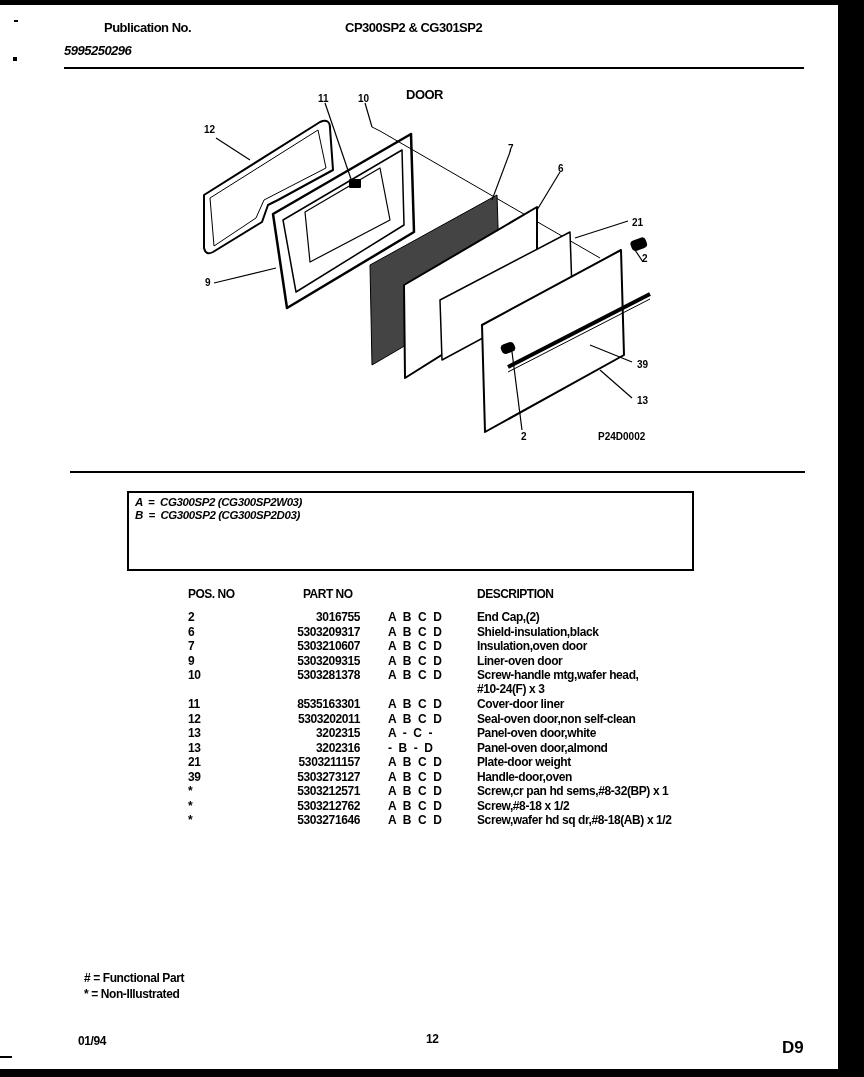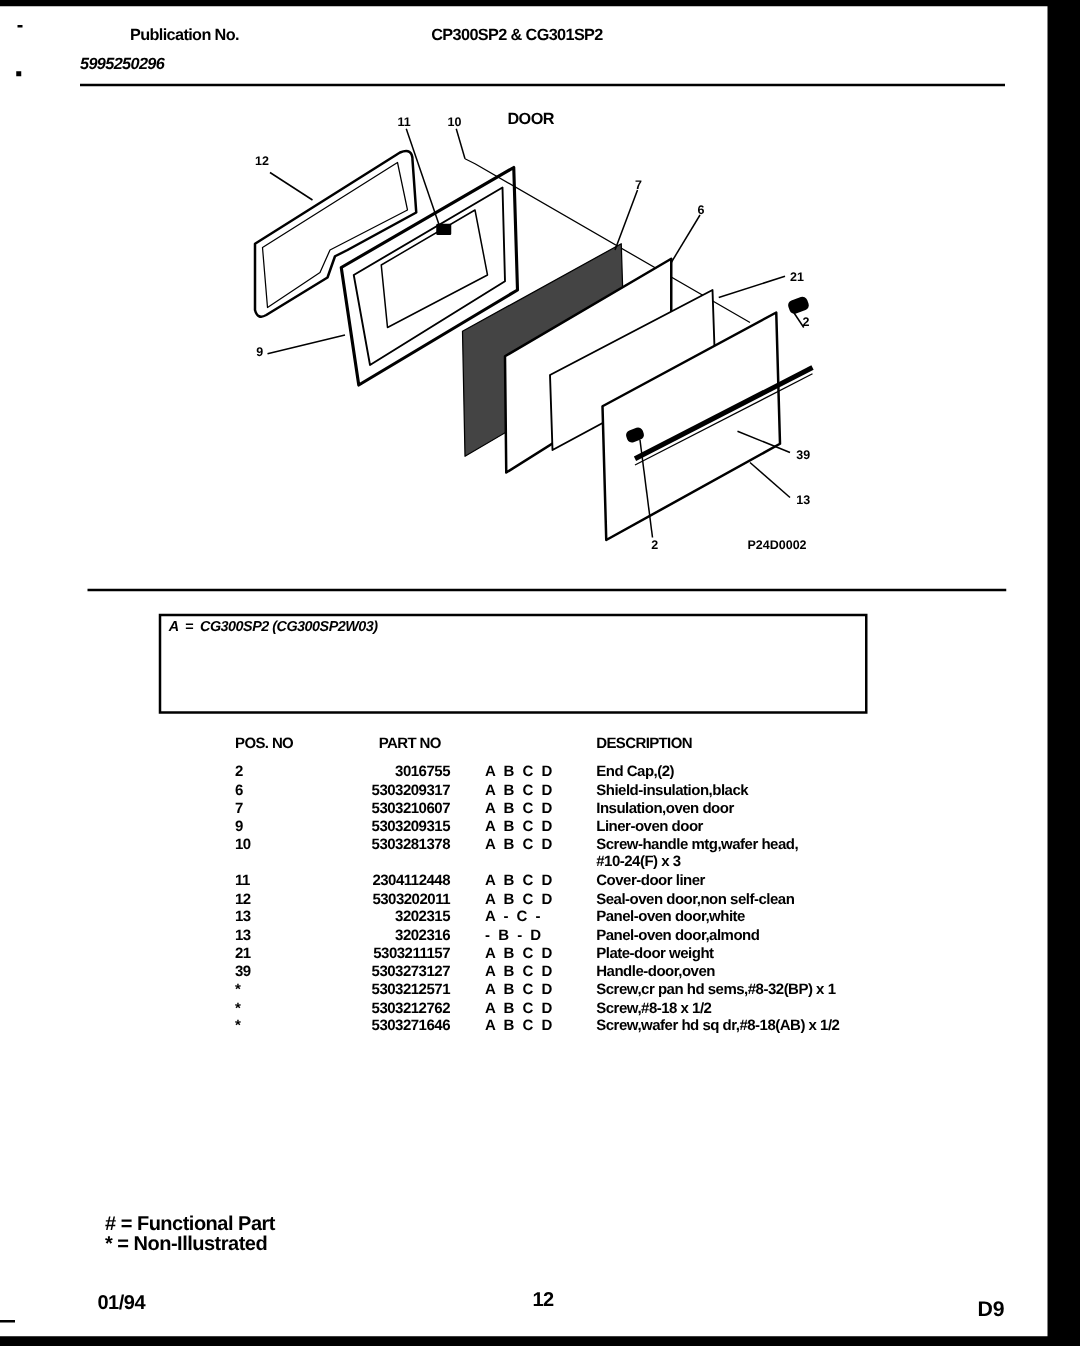--- a/index.html
+++ b/index.html
@@ -19,21 +19,21 @@
   .col-head { font-size:12px; font-weight:bold; letter-spacing:-0.5px; }
   .parts { left:0; top:610px; width:864px; }
   .prow { position:relative; height:14.5px; font-size:12px; font-weight:bold; letter-spacing:-0.4px; }
   .prow.tall { height:29px; }
   .prow span { position:absolute; top:0; white-space:nowrap; }
   .c-pos { left:188px; }
   .c-part { right:504px; text-align:right; }
   .c-app { left:388px; word-spacing:4px; }
   .c-desc { left:477px; line-height:14px; }
   .callout { font-size:10px; font-weight:bold; }
-  .foot { font-size:16px; font-weight:bold; letter-spacing:-0.4px;text-align:right; }
+  .foot { font-size:12px; font-weight:bold; letter-spacing:-0.4px;text-align:right; }
   .tick { background:#000; }
 </style>
 </head>
 <body>
 
 <div class="abs top-bar"></div>
 <div class="abs right-bar"></div>
 <div class="abs bottom-bar"></div>
 <div class="abs tick" style="left:14px;top:20px;width:4px;height:2px;"></div>
 <div class="abs tick" style="left:13px;top:57px;width:4px;height:4px;"></div>
@@ -96,20 +96,21 @@
 <div class="abs callout" style="left:205px;top:277px;">9</div>
 <div class="abs callout" style="left:637px;top:359px;">39</div>
 <div class="abs callout" style="left:637px;top:395px;">13</div>
 <div class="abs callout" style="left:521px;top:431px;">2</div>
 <div class="abs callout" style="left:598px;top:431px;">P24D0002</div>
 
 <div class="abs rule" style="left:70px;top:471px;width:735px;"></div>
 
 <div class="abs model-box">
   <div class="model-line"><span>A</span>  <span>=</span>  <span>CG300SP2 (CG300SP2W03)</span></div>
+  <div class="model-line"><span>B</span>  <span>=</span>  <span>CG300SP2 (CG300SP2D03)</span></div>
 </div>
 
 <div class="abs col-head" style="left:188px;top:587px;">POS. NO</div>
 <div class="abs col-head" style="left:303px;top:587px;">PART NO</div>
 <div class="abs col-head" style="left:477px;top:587px;">DESCRIPTION</div>
 
 <div class="abs parts">
   <div class="prow">
       <span class="c-pos">2</span>
       <span class="c-part">3016755</span>
@@ -136,21 +137,21 @@
     </div>
   <div class="prow tall">
       <span class="c-pos">10</span>
       <span class="c-part">5303281378</span>
       <span class="c-app">A B C D</span>
       <span class="c-desc">Screw-handle mtg,wafer head,</span>
       <span class="c-desc" style="top:14px;">#10-24(F) x 3</span>
     </div>
   <div class="prow">
       <span class="c-pos">11</span>
-      <span class="c-part">2304112448</span>
+      <span class="c-part">8535163301</span>
       <span class="c-app">A B C D</span>
       <span class="c-desc">Cover-door liner</span>
     </div>
   <div class="prow">
       <span class="c-pos">12</span>
       <span class="c-part">5303202011</span>
       <span class="c-app">A B C D</span>
       <span class="c-desc">Seal-oven door,non self-clean</span>
     </div>
   <div class="prow">

